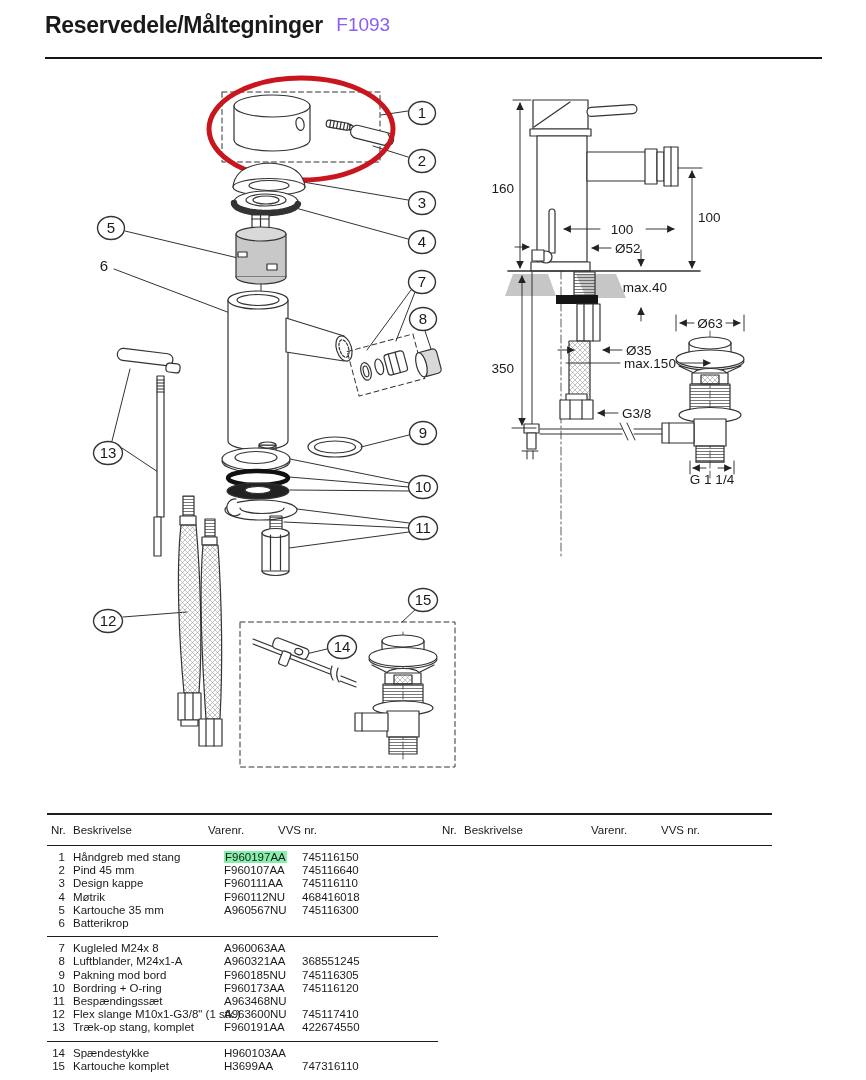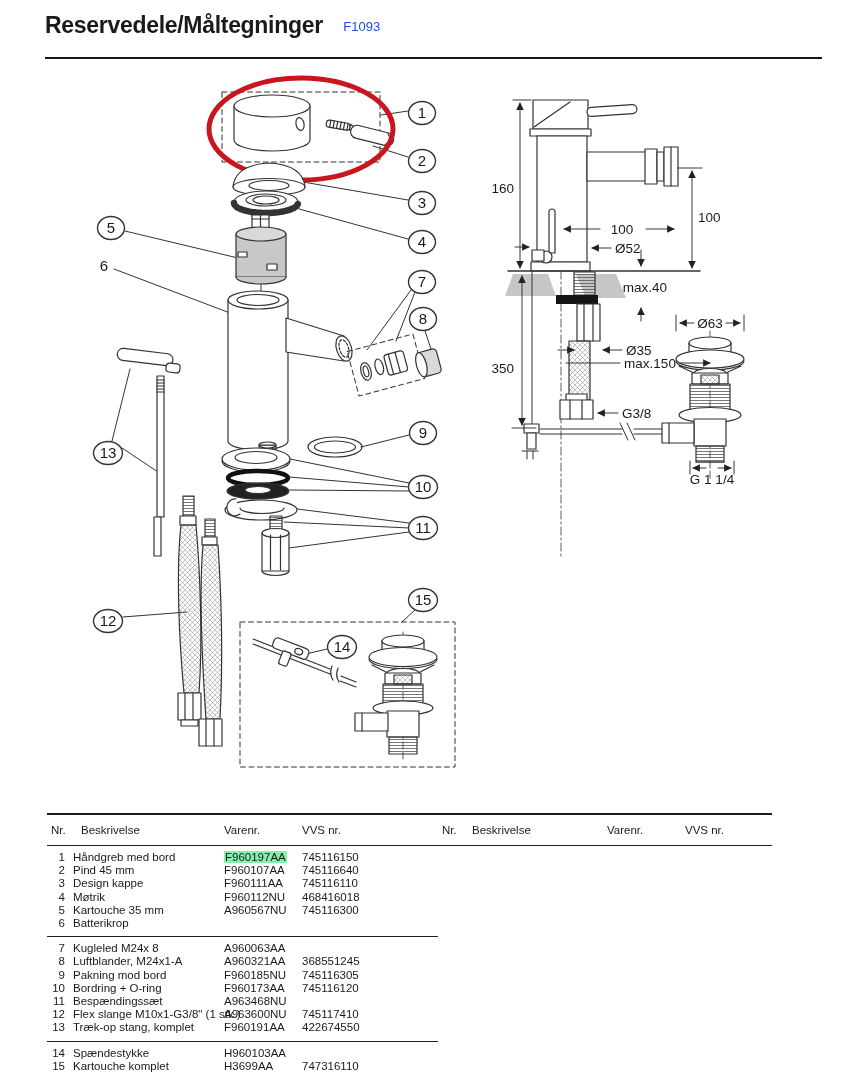--- a/index.html
+++ b/index.html
@@ -1,28 +1,28 @@
 <!DOCTYPE html>
 <html><head>
 <meta charset="utf-8">
 <style>
   html,body{margin:0;padding:0;background:#e8e8e8;}
   #page{position:relative;width:866px;height:1080px;background:#ffffff;overflow:hidden;
         font-family:"Liberation Sans",sans-serif;color:#1a1a1a;}
   
   #hdr{position:absolute;left:45px;top:12px;right:45px;}
   #hdr .title{font-size:23px;font-weight:600;letter-spacing:-.3px;display:inline-block;}
-  #hdr .model{font-size:13px;font-weight:400;color:#1d4ed8;margin-left:16px;display:inline-block;vertical-align:2px;}
+  #hdr .model{font-size:19px;font-weight:400;color:#8b5cf6;margin-left:9px;display:inline-block;vertical-align:2px;}
   #hdr .rule{position:absolute;left:0;top:45px;width:777px;height:0;border-top:2px solid #161616;}
   
   #fig{position:absolute;left:0;top:0;width:866px;height:810px;}
   
   #ptable{position:absolute;left:47px;top:813px;width:725px;border-top:2.2px solid #1d1d1d;font-size:11.5px;}
   .thead{display:flex;border-bottom:1.6px solid #1d1d1d;}
-  .thead .htab{display:grid;column-gap:8px;padding:9px 0 9px 4px;box-sizing:border-box;}
+  .thead .htab{display:grid;padding:9px 0 9px 4px;box-sizing:border-box;}
   .htab.left{width:391px;grid-template-columns:22px 135px 70px 1fr;}
   .htab.right{width:334px;grid-template-columns:22px 127px 70px 1fr;}
   .tbody-wrap{width:391px;}
   .tgroup{padding:5px 0 6px 4px;}
   .tgroup + .tgroup{border-top:1.6px solid #1d1d1d;}
   .trow{display:grid;grid-template-columns:14px 143px 70px 1fr;column-gap:8px;line-height:13.2px;}
   .tc.nr{text-align:right;}
   .tc{white-space:nowrap;overflow:visible;}
   .hl{background:#86efac;padding:0 1px;}
   svg text{font-family:"Liberation Sans",sans-serif;fill:#1a1a1a;}
@@ -402,21 +402,21 @@
         <div>Nr.</div>
         <div>Beskrivelse</div>
         <div>Varenr.</div>
         <div>VVS nr.</div>
       </div>
     </div>
     <div class="tbody-wrap">
         <div class="tgroup">
           <div class="trow">
             <div class="tc nr">1</div>
-            <div class="tc desc">Håndgreb med bord</div>
+            <div class="tc desc">Håndgreb med stang</div>
             <div class="tc var"><span class="hl">F960197AA</span></div>
             <div class="tc vvs">745116150</div>
           </div>
           <div class="trow">
             <div class="tc nr">2</div>
             <div class="tc desc">Pind 45 mm</div>
             <div class="tc var">F960107AA</div>
             <div class="tc vvs">745116640</div>
           </div>
           <div class="trow">

